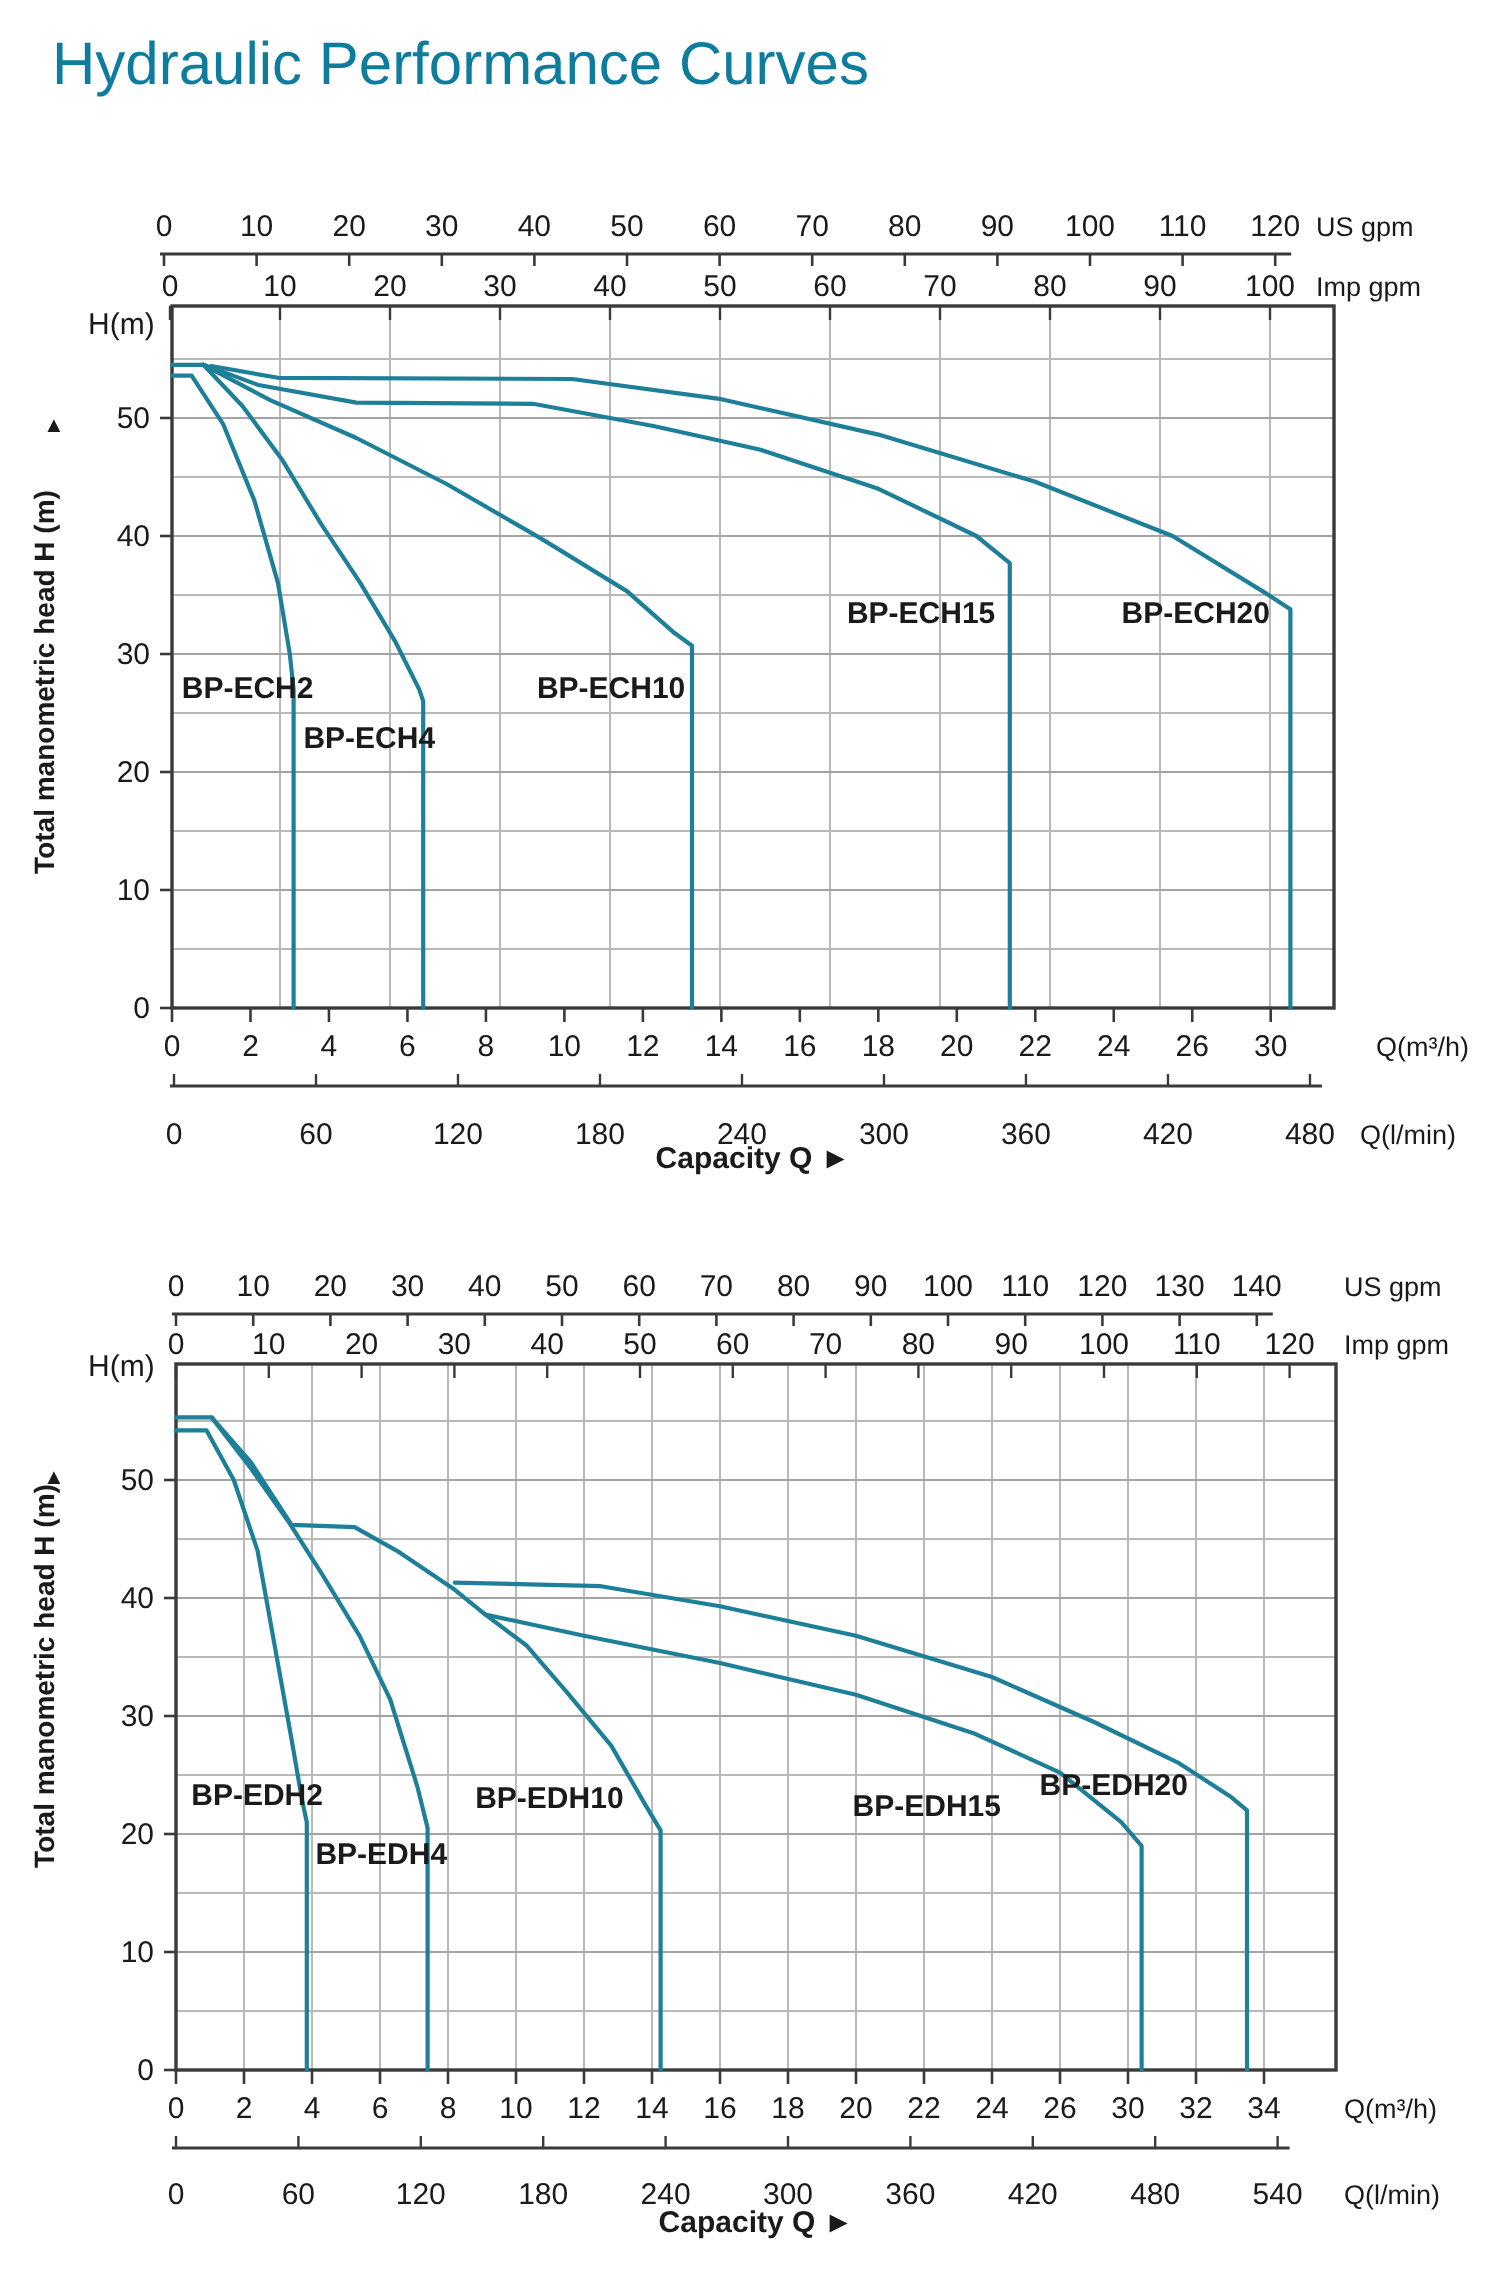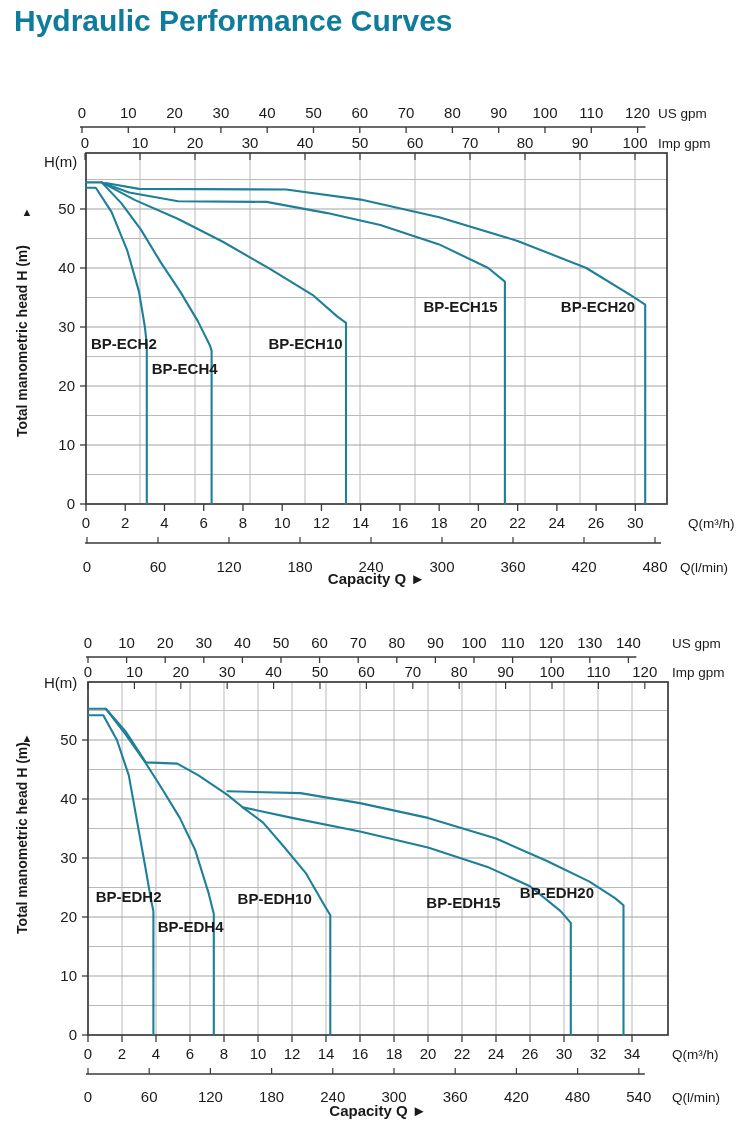--- a/index.html
+++ b/index.html
@@ -1,17 +1,17 @@
 <!DOCTYPE html>
 <html><head>
 <meta charset="utf-8">
 <style>
   html,body{margin:0;padding:0;background:#ffffff;}
   body{width:750px;height:1141px;position:relative;font-family:"Liberation Sans","DejaVu Sans",sans-serif;}
-  #page-title{position:absolute;left:14px;top:4px;margin:0;font-size:30px;font-weight:bold;letter-spacing:0px;}
+  #page-title{position:absolute;left:14px;top:4px;margin:12px;font-size:30px;font-weight:normal;letter-spacing:0px;}
   svg{position:absolute;left:0;top:0;}
   text{fill:#1a1a1a;}
   .tick-num{font-size:15px;}
   .unit-lbl{font-size:13.5px;}
   .series-lbl{font-size:15px;font-weight:bold;}
   .cap-lbl{font-size:15px;font-weight:bold;}
   .ytitle-lbl{font-size:14px;font-weight:bold;}
   .hm-lbl{font-size:15px;}
   .arrow-lbl{font-size:11px;}
 </style>

